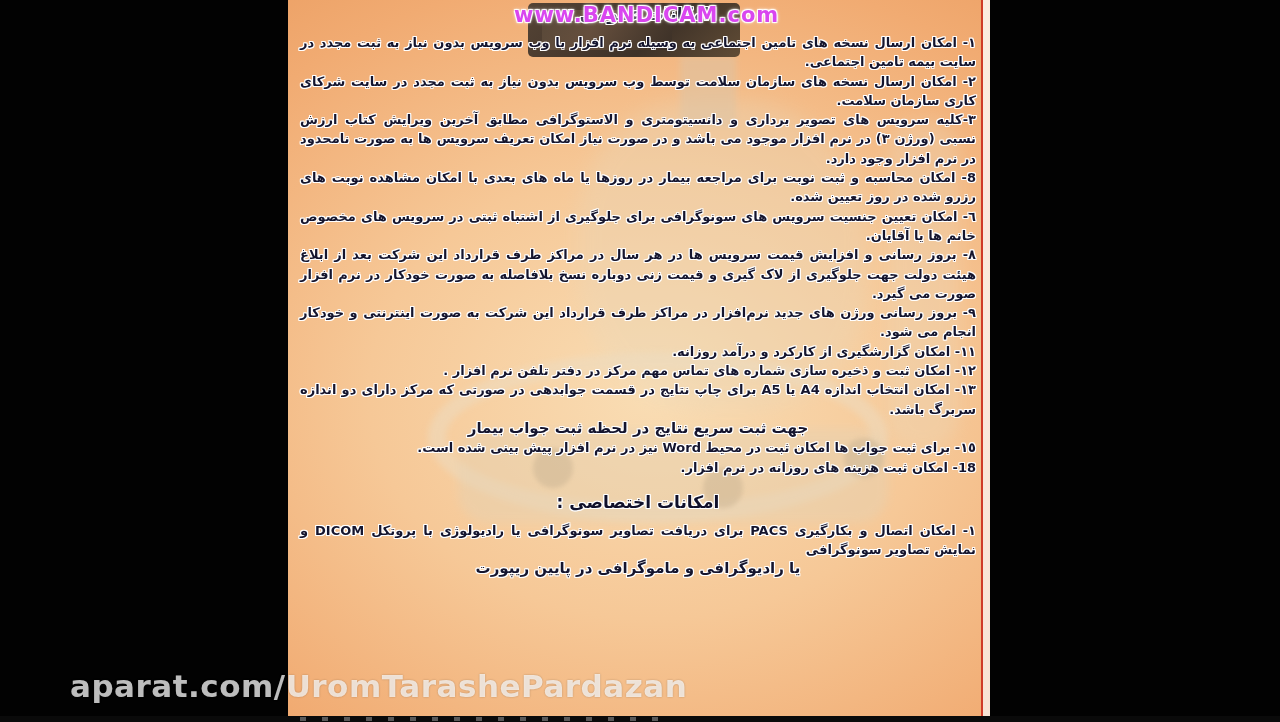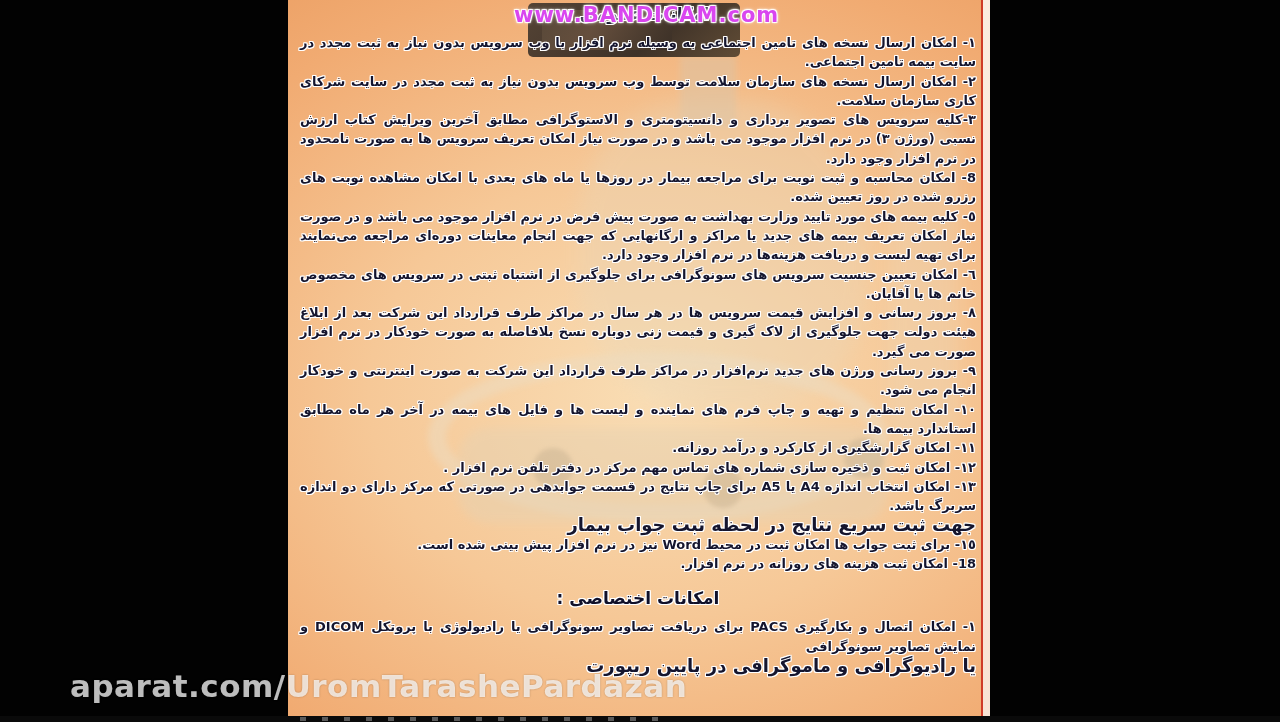--- a/index.html
+++ b/index.html
@@ -41,21 +41,21 @@
   .sec-heading {
     font-size:17px; font-weight:bold; text-align:center; color:#10102a;
     margin-bottom:9px; letter-spacing:0;
   }
   .sec-heading.second { margin-top:15px; }
   .items p.item {
     font-size:13px; font-weight:bold; line-height:19.3px;
     text-align:justify; text-align-last:right;
   }
   .items div.item-cont {
-    font-size:18px; font-weight:bold; line-height:19.3px; text-align:right;
+    font-size:15px; font-weight:bold; line-height:19.3px; text-align:center;
   }
 
   
   .wm-top {
     position:absolute; left:514px; top:3px; width:234px; text-align:center;
     font-size:21px; font-weight:bold; color:#d946ef; letter-spacing:1px;
     text-shadow:-1px -1px 1px #fff, 1px -1px 1px #fff, -1px 1px 1px #fff, 1px 1px 1px #fff, 0 0 4px #fff;
     font-family:"DejaVu Sans", sans-serif;
   }
   .wm-bottom {
@@ -94,25 +94,23 @@
     <div class="edge-red"></div>
     <div class="edge-pink"></div>
 
     <div class="doc outline-w">
       <div class="sec-heading">امکانات عمومی :</div>
       <div class="items">
           <p class="item">۱- امکان ارسال نسخه های تامین اجتماعی به وسیله نرم افزار با وب سرویس بدون نیاز به ثبت مجدد در سایت بیمه تامین اجتماعی.</p>
           <p class="item">۲- امکان ارسال نسخه های سازمان سلامت توسط وب سرویس بدون نیاز به ثبت مجدد در سایت شرکای کاری سازمان سلامت.</p>
           <p class="item">۳-کلیه سرویس های تصویر برداری و دانسیتومتری و الاستوگرافی مطابق آخرین ویرایش کتاب ارزش نسبی (ورژن ۳) در نرم افزار موجود می باشد و در صورت نیاز امکان تعریف سرویس ها به صورت نامحدود در نرم افزار وجود دارد.</p>
           <p class="item">8- امکان محاسبه و ثبت نوبت برای مراجعه بیمار در روزها یا ماه های بعدی با امکان مشاهده نوبت های رزرو شده در روز تعیین شده.</p>
-          <p class="item">٥- کلیه بیمه های مورد تایید وزارت بهداشت به صورت پیش فرض در نرم افزار موجود می باشد و در صورت نیاز امکان تعریف بیمه های جدید یا مراکز و ارگانهایی که جهت انجام معاینات دوره‌ای مراجعه می‌نمایند برای تهیه لیست و دریافت هزینه‌ها در نرم افزار وجود دارد.</p>
           <p class="item">٦- امکان تعیین جنسیت سرویس های سونوگرافی برای جلوگیری از اشتباه ثبتی در سرویس های مخصوص خانم ها یا آقایان.</p>
           <p class="item">۸- بروز رسانی و افزایش قیمت سرویس ها در هر سال در مراکز طرف قرارداد این شرکت بعد از ابلاغ هیئت دولت جهت جلوگیری از لاک گیری و قیمت زنی دوباره نسخ بلافاصله به صورت خودکار در نرم افزار صورت می گیرد.</p>
           <p class="item">۹- بروز رسانی ورژن های جدید نرم‌افزار در مراکز طرف قرارداد این شرکت به صورت اینترنتی و خودکار انجام می شود.</p>
-          <p class="item">۱۰- امکان تنظیم و تهیه و چاپ فرم های نماینده و لیست ها و فایل های بیمه در آخر هر ماه مطابق استاندارد بیمه ها.</p>
           <p class="item">۱۱- امکان گزارشگیری از کارکرد و درآمد روزانه.</p>
           <p class="item">۱۲- امکان ثبت و ذخیره سازی شماره های تماس مهم مرکز در دفتر تلفن نرم افزار .</p>
           <p class="item">۱۳- امکان انتخاب اندازه A4 یا A5 برای چاپ نتایج در قسمت جوابدهی در صورتی که مرکز دارای دو اندازه سربرگ باشد.</p>
           <div class="item-cont">جهت ثبت سریع نتایج در لحظه ثبت جواب بیمار</div>
           <p class="item">۱٥- برای ثبت جواب ها امکان ثبت در محیط Word نیز در نرم افزار پیش بینی شده است.</p>
           <p class="item">18- امکان ثبت هزینه های روزانه در نرم افزار.</p>
         </div>
 
       <div class="sec-heading second">امکانات اختصاصی :</div>
       <div class="items">

